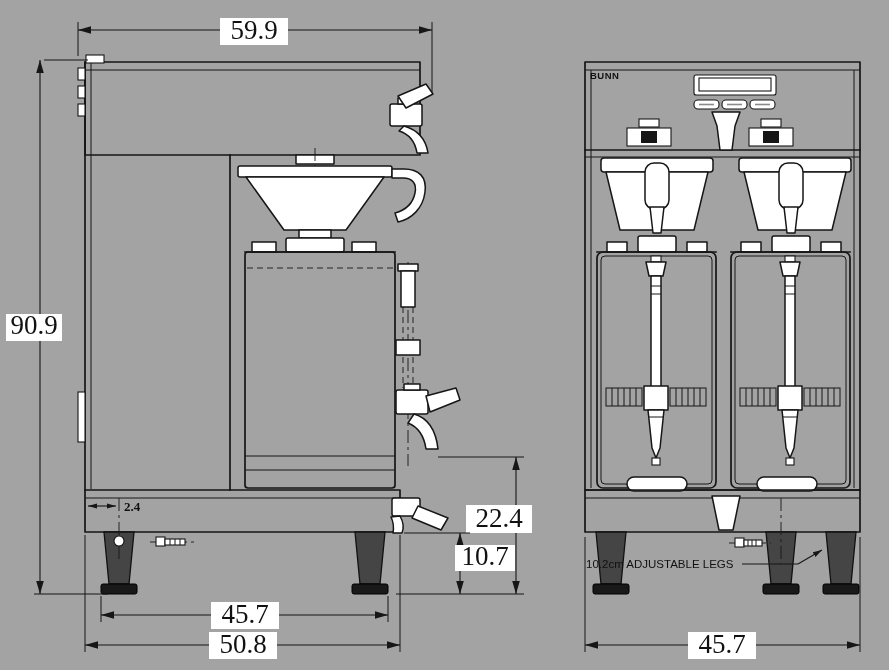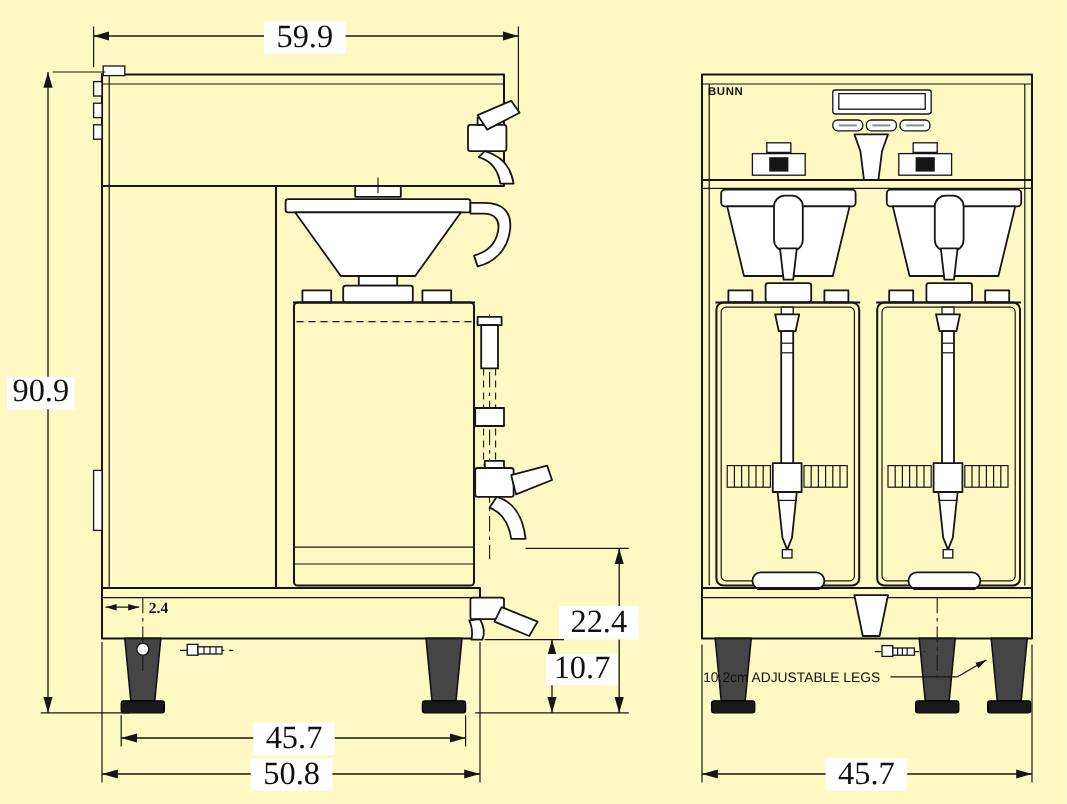--- a/index.html
+++ b/index.html
@@ -1,16 +1,16 @@
 <!DOCTYPE html>
 <html><head>
 <meta charset="utf-8">
 <style>
   html,body { margin:0; padding:0; background:#ffffff; }
-  .stage { width:889px; height:670px; background:#fef9c3; position:relative; overflow:hidden; }
+  .stage { width:889px; height:670px; background:#a3a3a3; position:relative; overflow:hidden; }
   svg { display:block; }
 
   .ol  { fill:none; stroke:#161616; stroke-width:1.7; stroke-linejoin:round; stroke-linecap:square; }
   .th  { fill:none; stroke:#161616; stroke-width:1; }
   .wf  { fill:#ffffff; stroke:#161616; stroke-width:1.5; stroke-linejoin:round; }
   .wf2 { fill:#ffffff; stroke:#161616; stroke-width:1.1; }
   .dl  { fill:none; stroke:#161616; stroke-width:1.1; }
   .cl  { fill:none; stroke:#161616; stroke-width:0.9; stroke-dasharray:13 4 3 4; }
   .hd  { fill:none; stroke:#161616; stroke-width:0.9; stroke-dasharray:6 4; }
   .leg { fill:#454545; stroke:#111111; stroke-width:1.3; }

